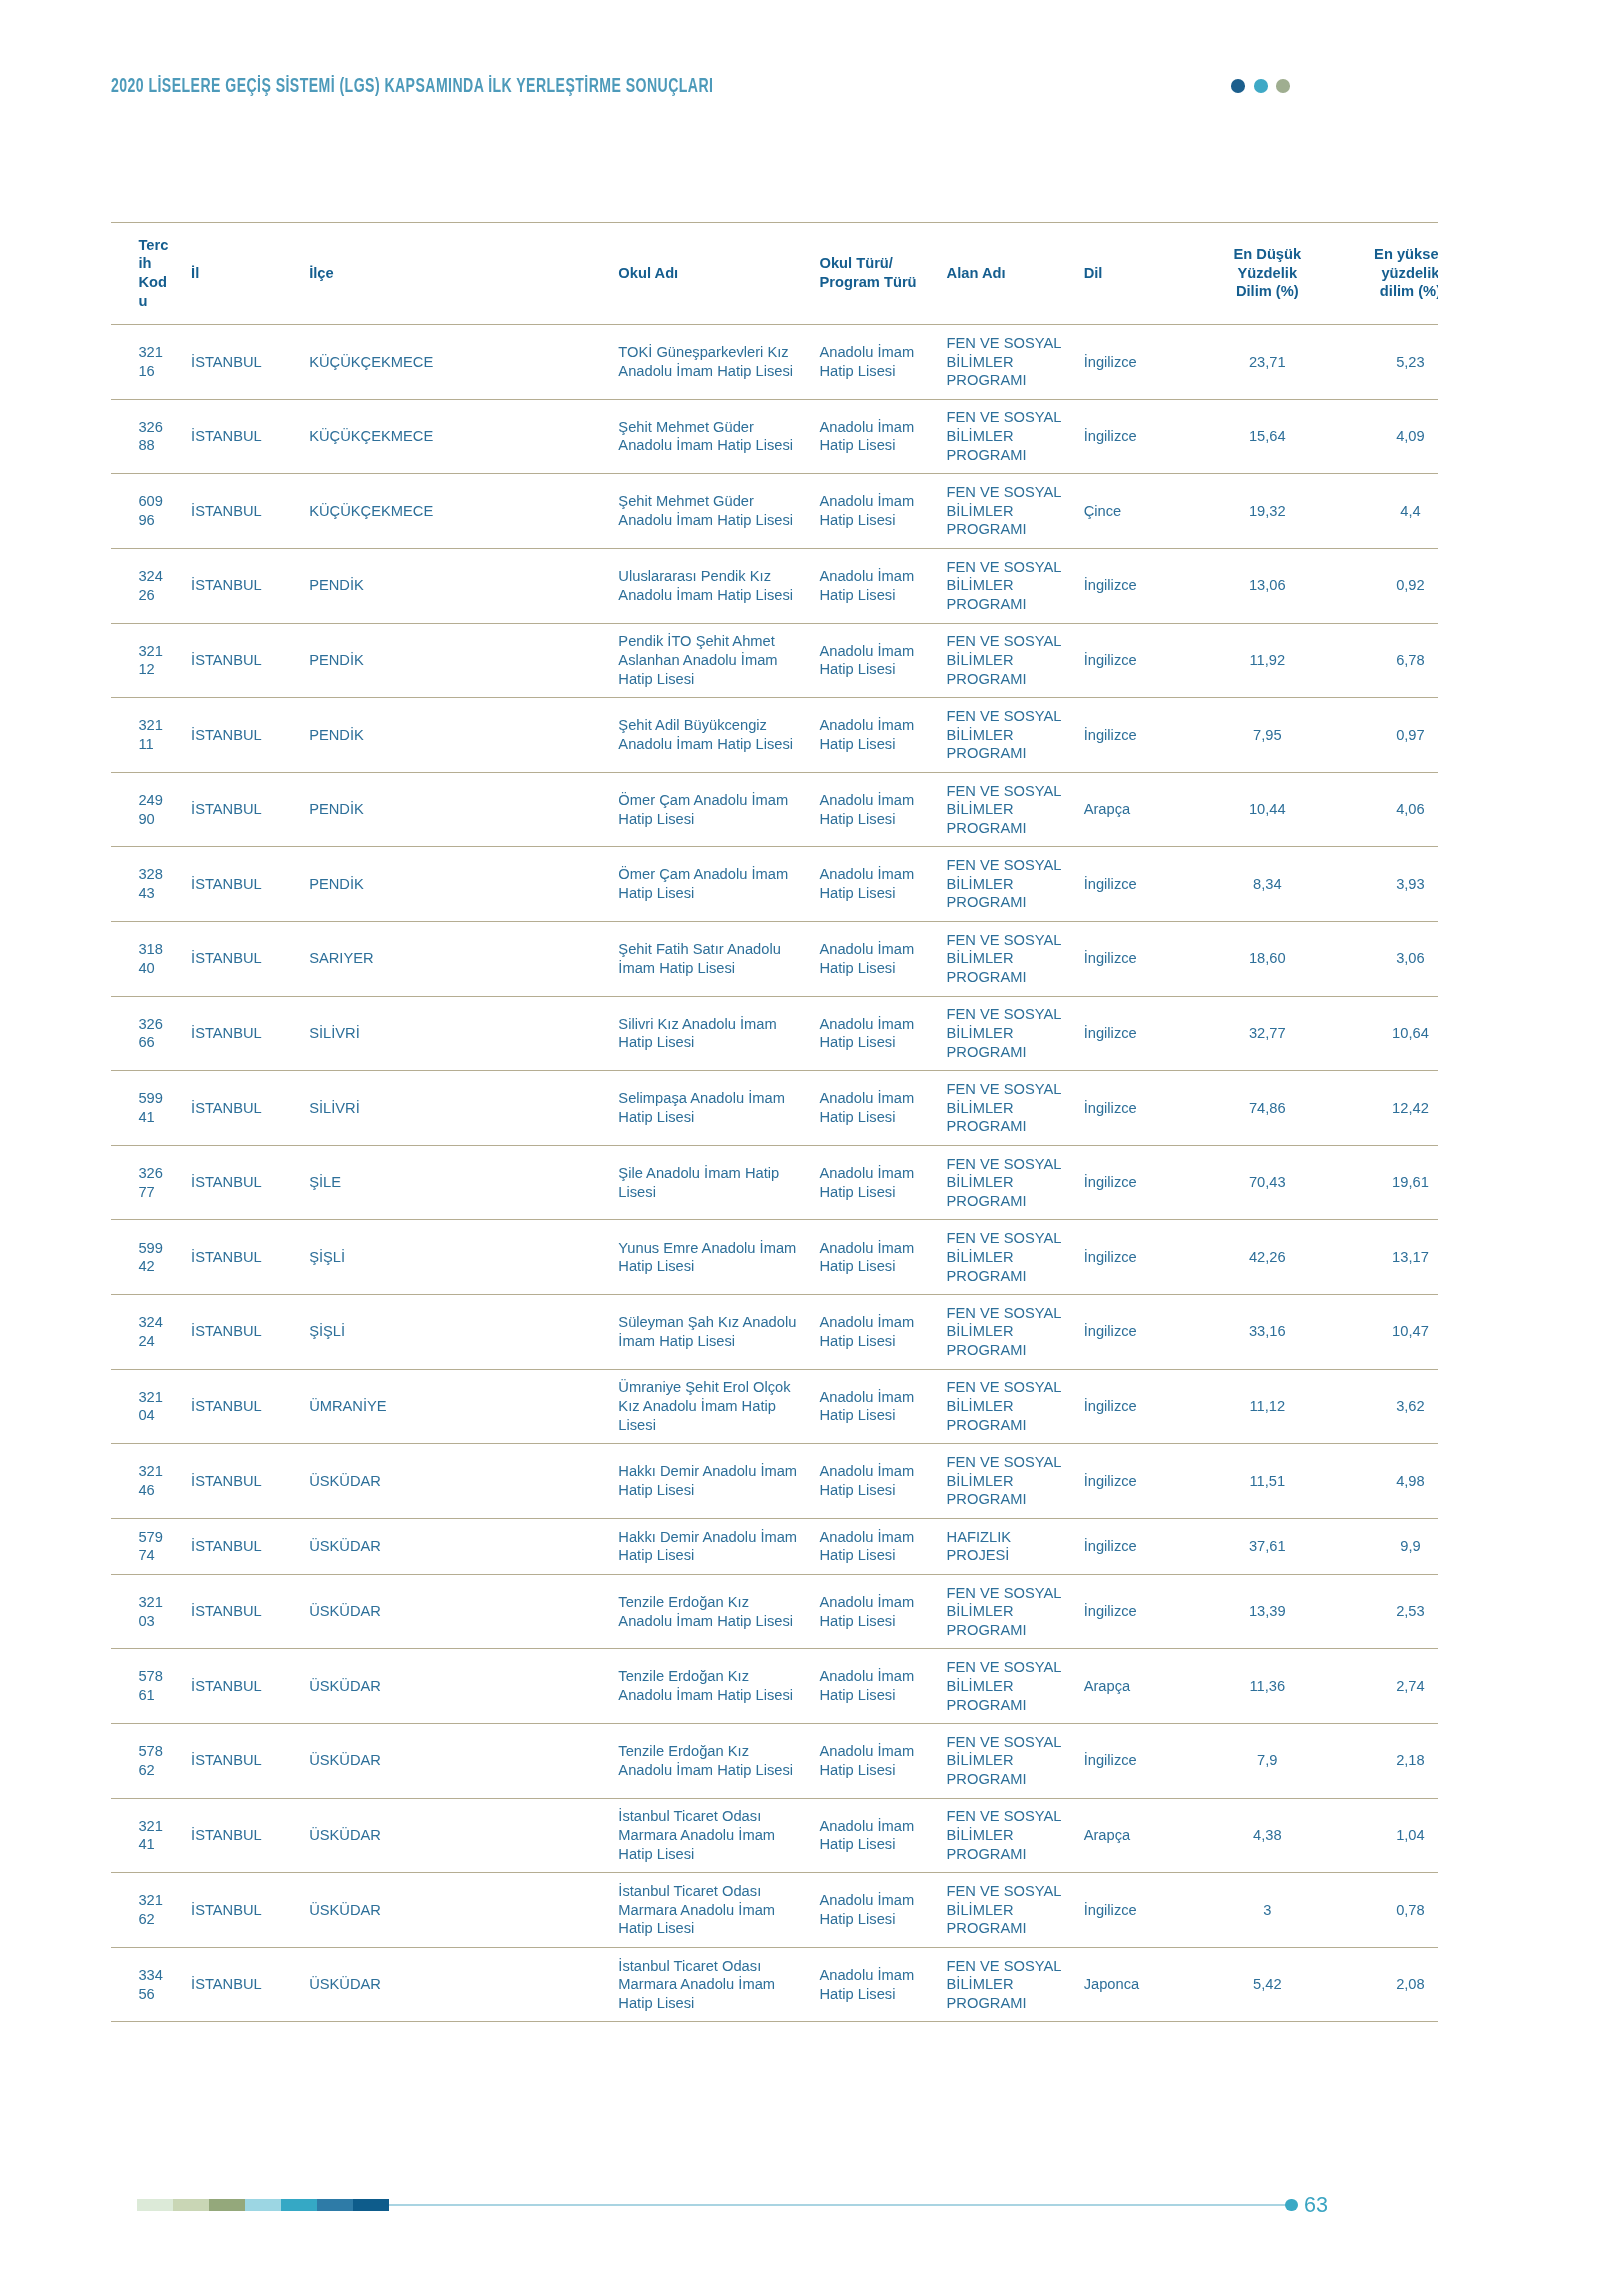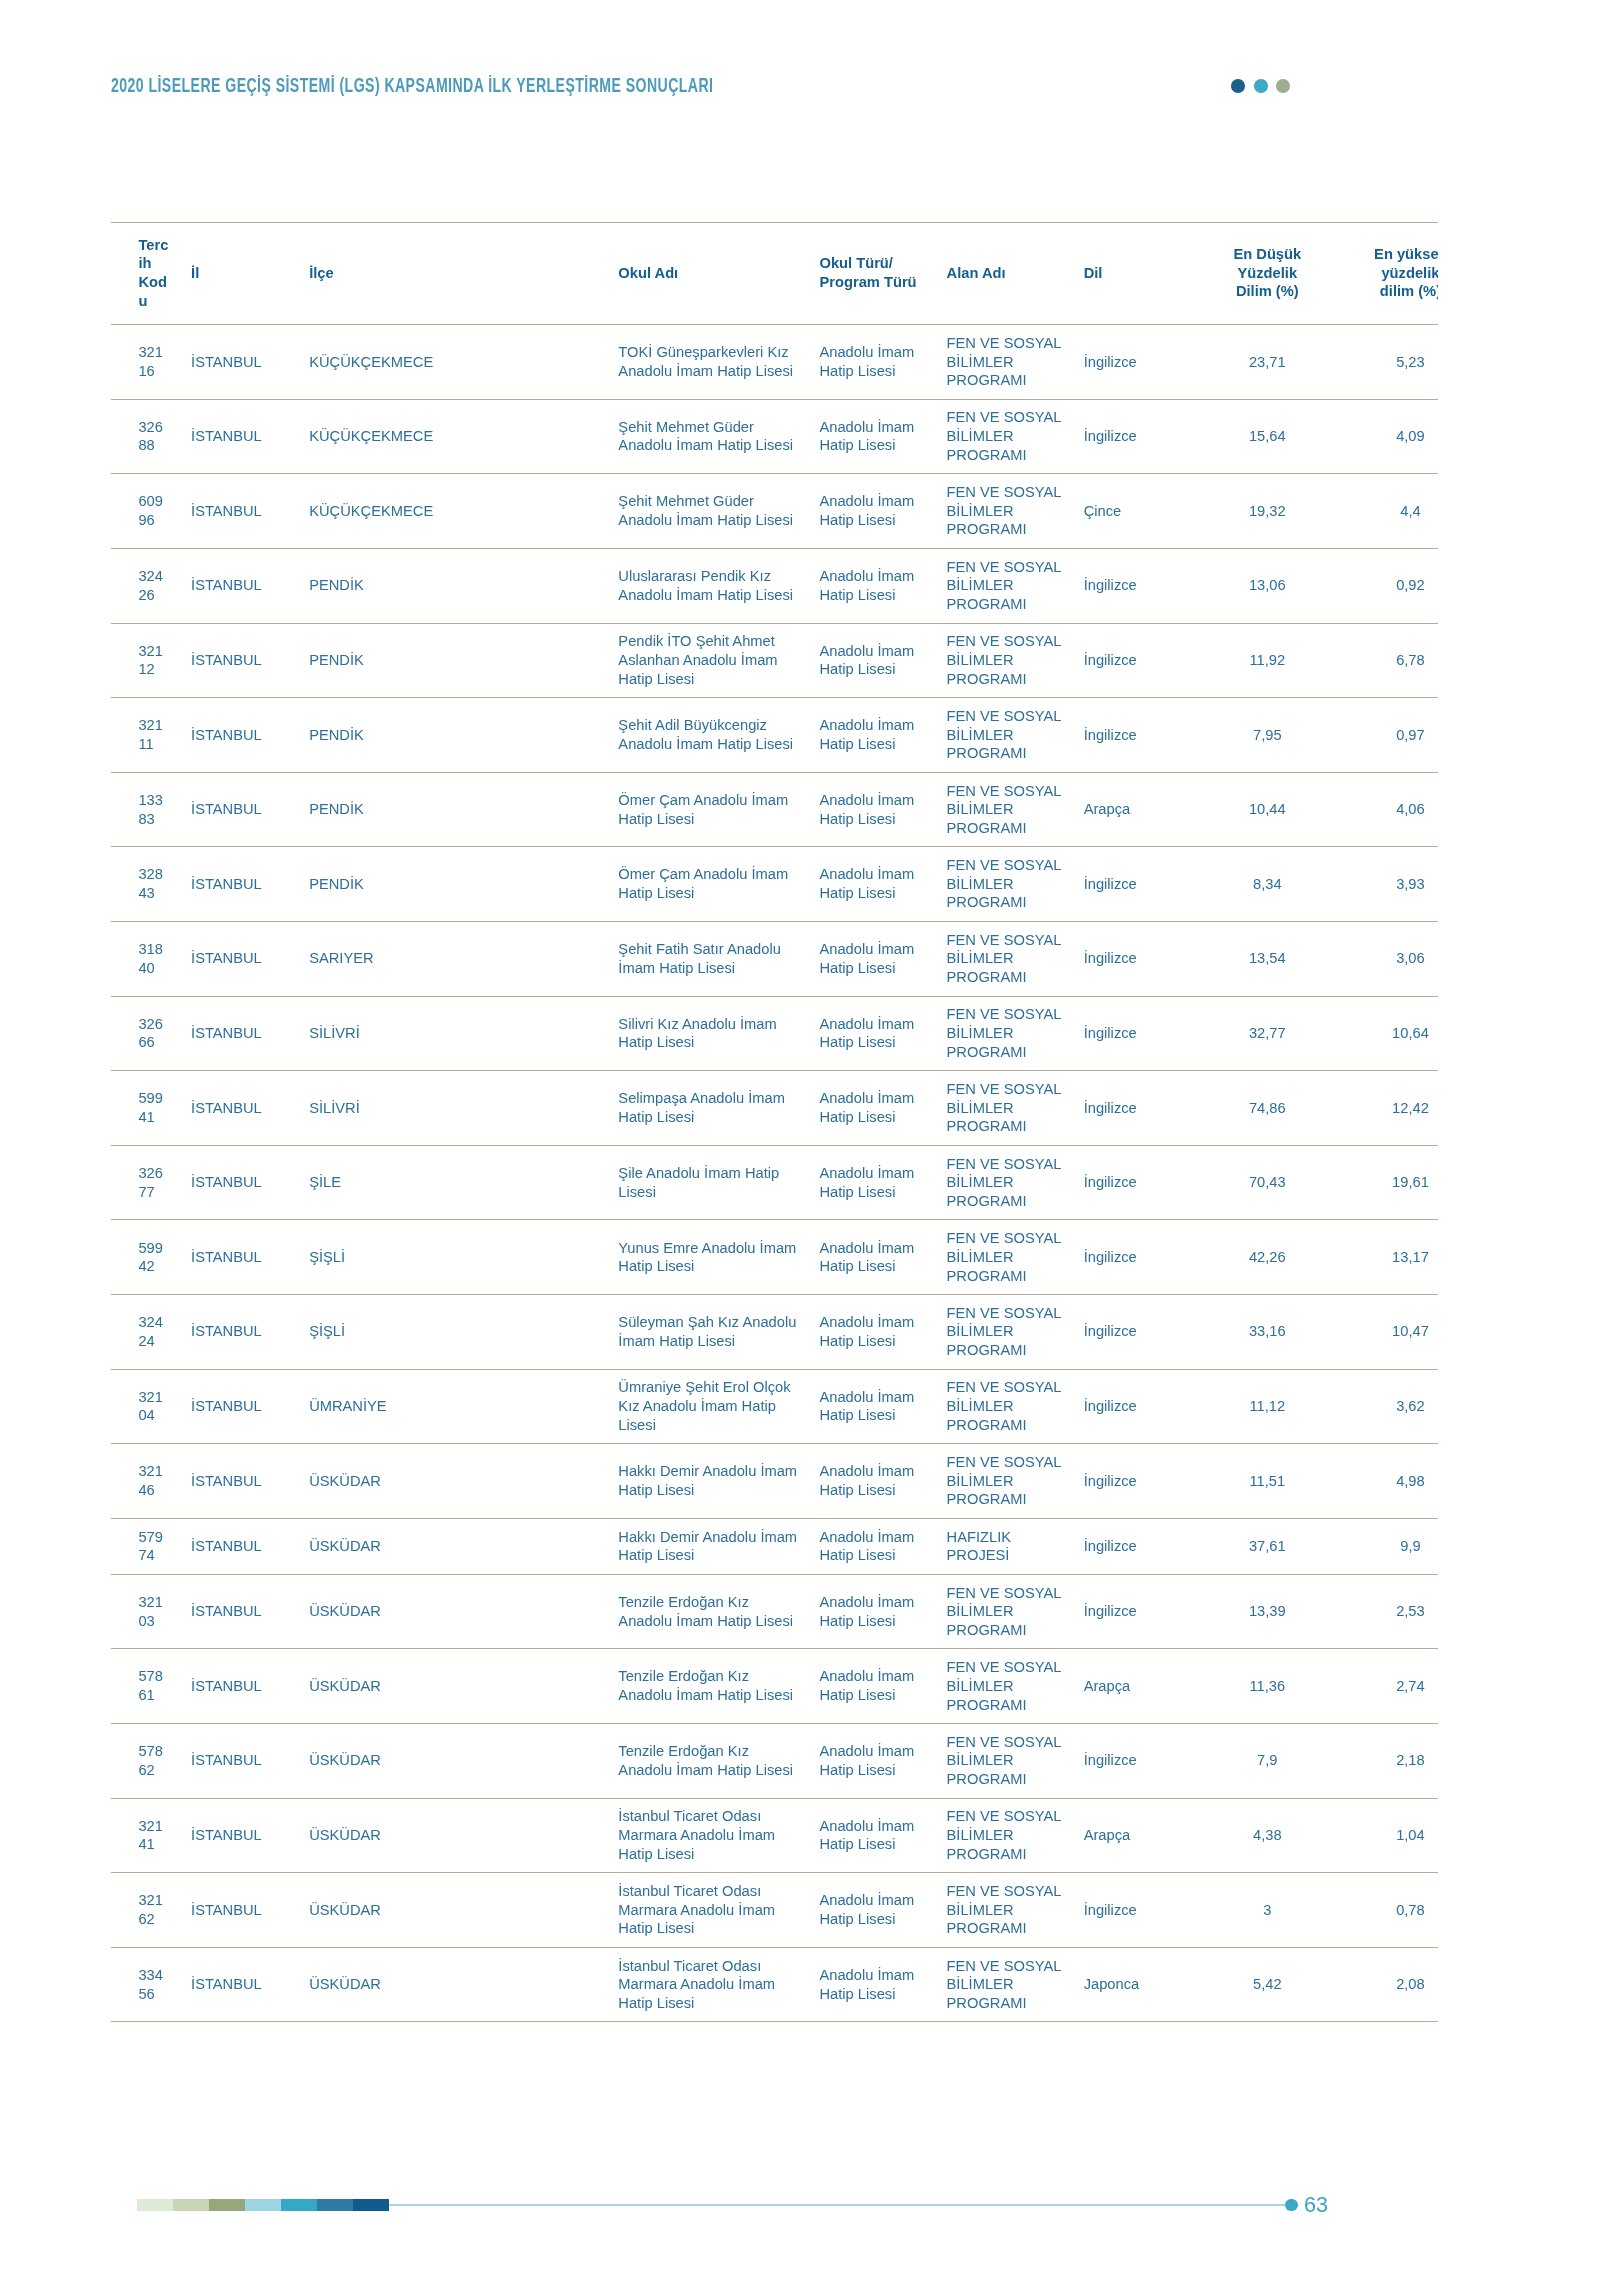--- a/index.html
+++ b/index.html
@@ -161,21 +161,21 @@
           <td class="col-left">İSTANBUL</td>
           <td class="col-left">PENDİK</td>
           <td class="col-left">Şehit Adil Büyükcengiz Anadolu İmam Hatip Lisesi</td>
           <td class="col-left">Anadolu İmam Hatip Lisesi</td>
           <td class="col-left">FEN VE SOSYAL BİLİMLER PROGRAMI</td>
           <td class="col-left">İngilizce</td>
           <td class="col-right">7,95</td>
           <td class="col-right">0,97</td>
         </tr>
         <tr>
-          <td class="col-left">13383</td>
+          <td class="col-left">24990</td>
           <td class="col-left">İSTANBUL</td>
           <td class="col-left">PENDİK</td>
           <td class="col-left">Ömer Çam Anadolu İmam Hatip Lisesi</td>
           <td class="col-left">Anadolu İmam Hatip Lisesi</td>
           <td class="col-left">FEN VE SOSYAL BİLİMLER PROGRAMI</td>
           <td class="col-left">Arapça</td>
           <td class="col-right">10,44</td>
           <td class="col-right">4,06</td>
         </tr>
         <tr>
@@ -190,21 +190,21 @@
           <td class="col-right">3,93</td>
         </tr>
         <tr>
           <td class="col-left">31840</td>
           <td class="col-left">İSTANBUL</td>
           <td class="col-left">SARIYER</td>
           <td class="col-left">Şehit Fatih Satır Anadolu İmam Hatip Lisesi</td>
           <td class="col-left">Anadolu İmam Hatip Lisesi</td>
           <td class="col-left">FEN VE SOSYAL BİLİMLER PROGRAMI</td>
           <td class="col-left">İngilizce</td>
-          <td class="col-right">13,54</td>
+          <td class="col-right">18,60</td>
           <td class="col-right">3,06</td>
         </tr>
         <tr>
           <td class="col-left">32666</td>
           <td class="col-left">İSTANBUL</td>
           <td class="col-left">SİLİVRİ</td>
           <td class="col-left">Silivri Kız Anadolu İmam Hatip Lisesi</td>
           <td class="col-left">Anadolu İmam Hatip Lisesi</td>
           <td class="col-left">FEN VE SOSYAL BİLİMLER PROGRAMI</td>
           <td class="col-left">İngilizce</td>

